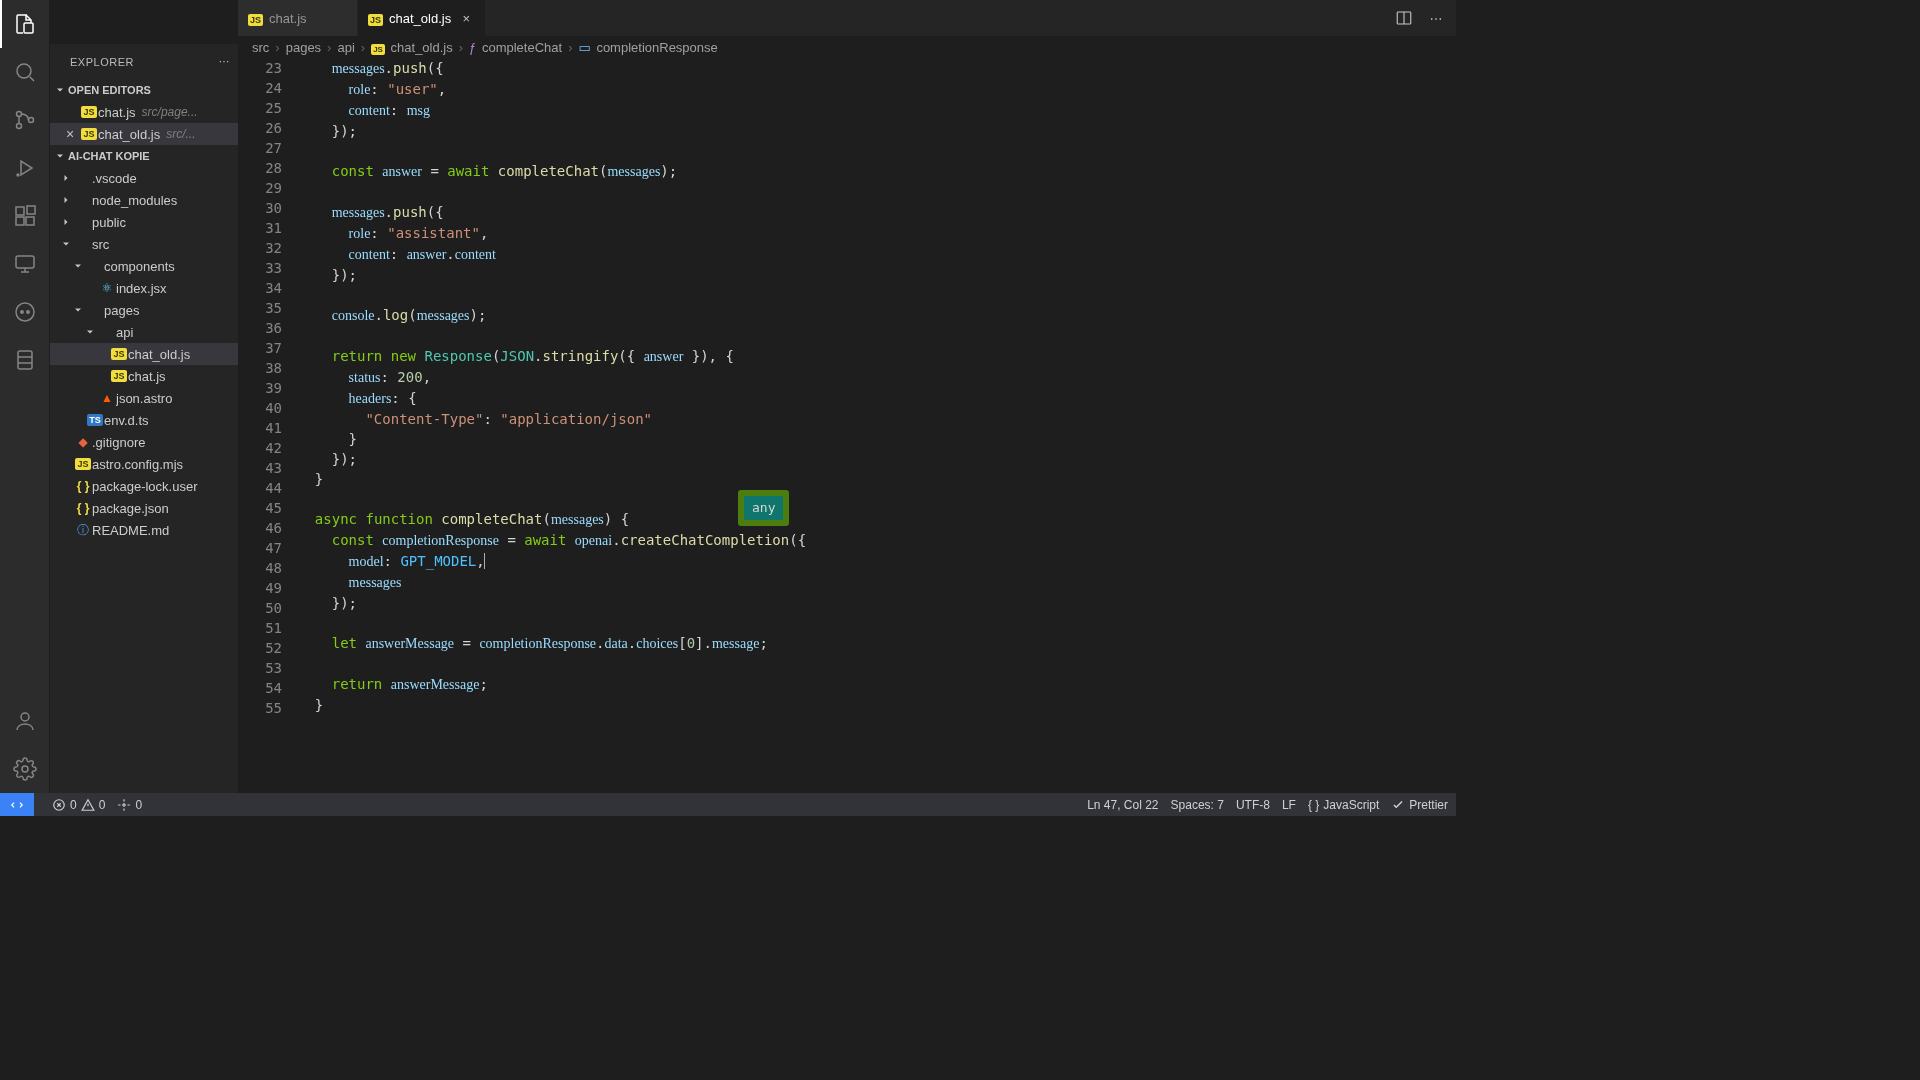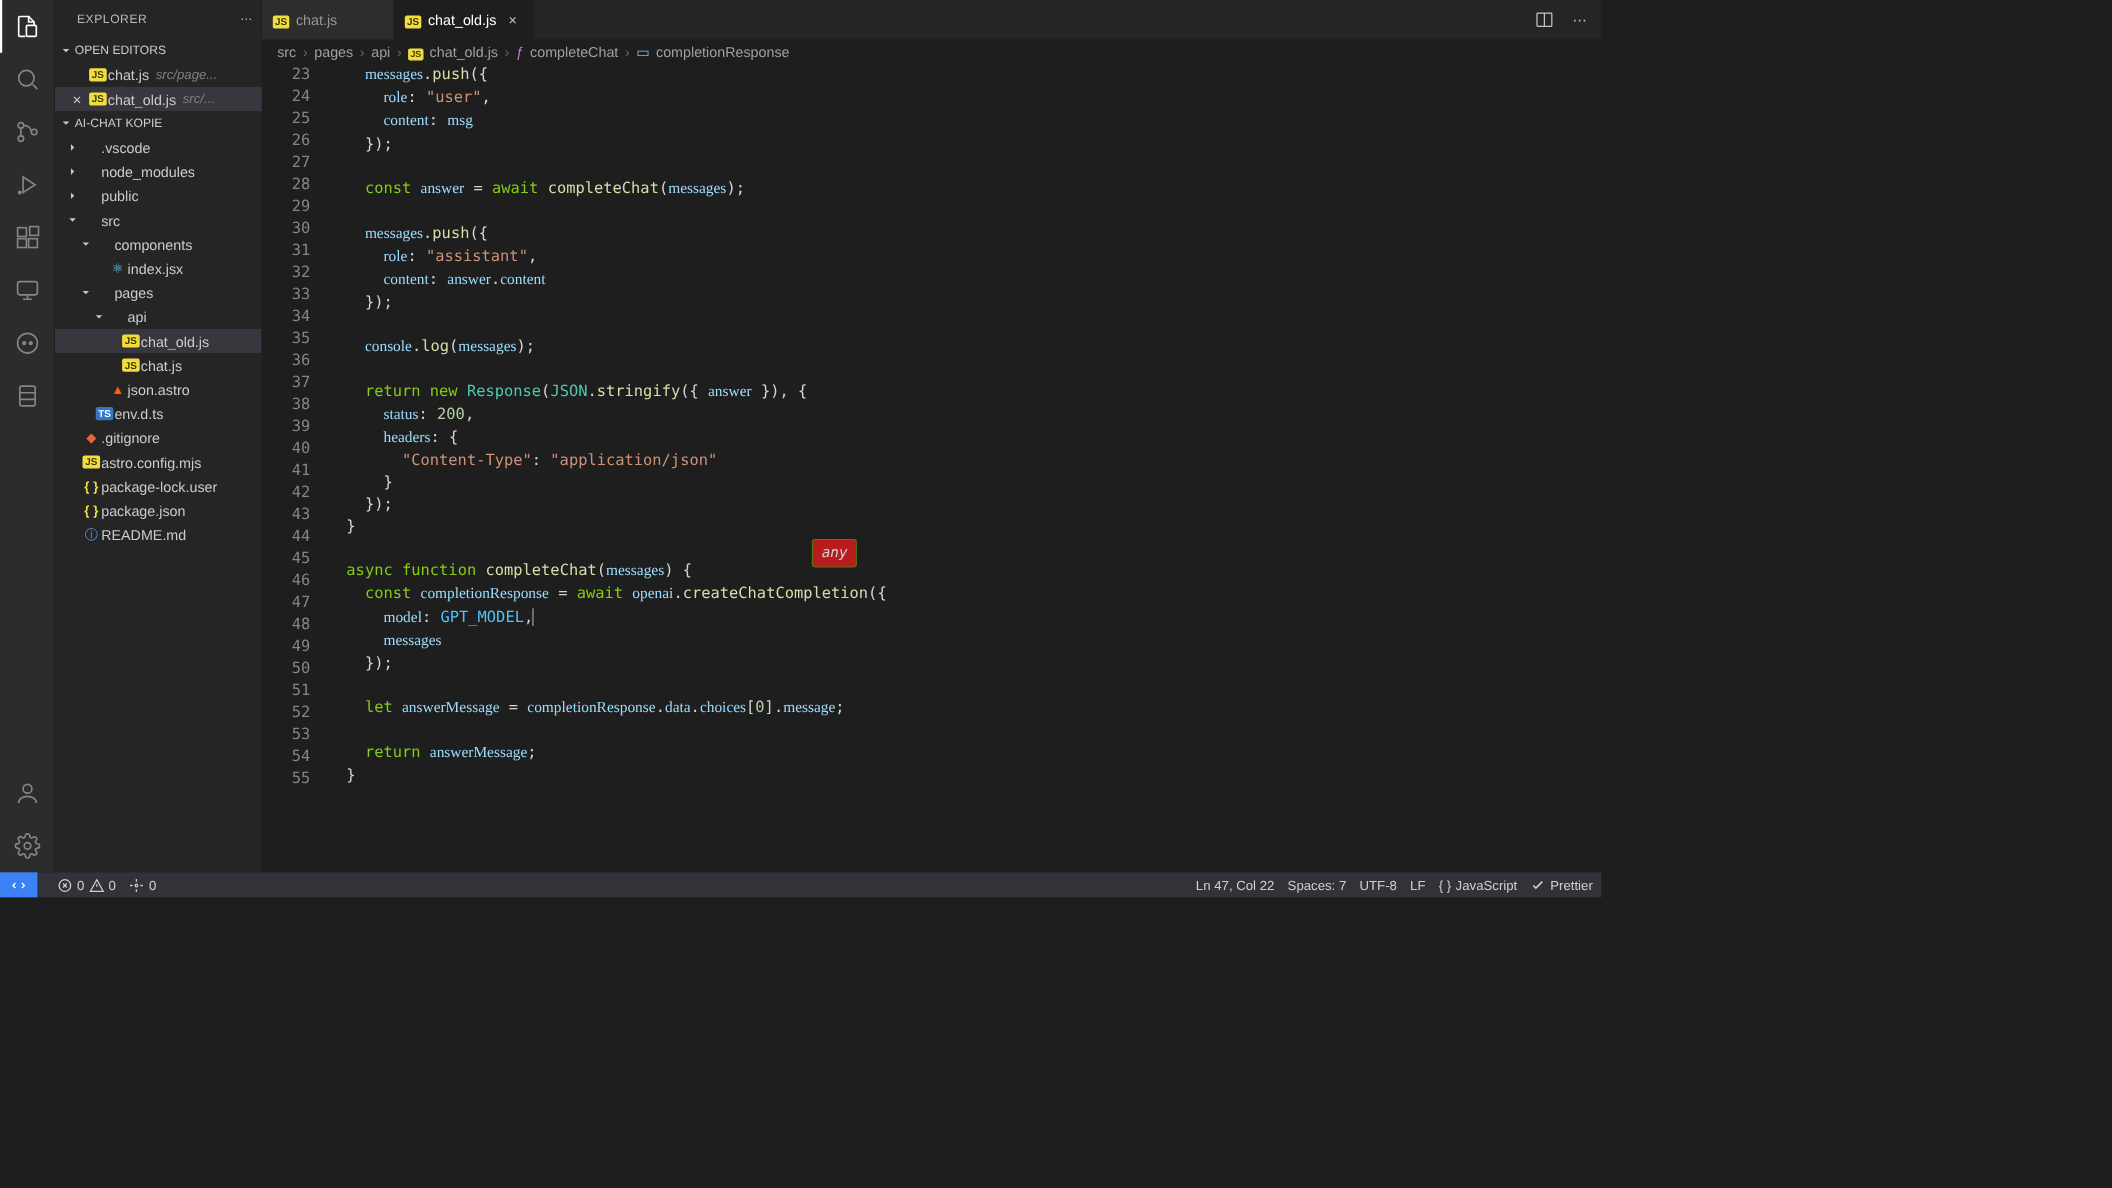--- a/index.html
+++ b/index.html
@@ -30,31 +30,31 @@
     color: #858585; cursor: pointer; position: relative;
   }
   .activity-icon.active { color: #ffffff; }
   .activity-icon.active::before {
     content: ""; position: absolute; left: 0; top: 0; bottom: 0;
     width: 2px; background: #ffffff;
   }
   .activity-icon svg { width: 24px; height: 24px; }
   .sidebar {
     width: 188px; background: #252526;
-    display: flex; flex-direction: column; overflow: hidden;
+    display: flex; flex-direction: column; overflow: hidden; margin-top: 44px;
   }
   .sidebar-header {
     height: 35px; display: flex; align-items: center; justify-content: space-between;
     padding: 0 8px 0 20px; font-size: 11px; color: #bbbbbb;
     text-transform: uppercase; letter-spacing: 0.5px;
   }
   .sidebar-header .icon-dots { color: #bbbbbb; }
   .section-header {
     display: flex; align-items: center; padding: 2px 4px 2px 2px;
-    font-size: 11px; font-weight: 400; color: #cccccc; cursor: pointer;
+    font-size: 11px; font-weight: 700; color: #cccccc; cursor: pointer;
     height: 22px;
   }
   .section-header .chev { width: 16px; display:flex; align-items:center; justify-content:center; }
   .tree { flex: 1; overflow: auto; }
   .tree-item {
     display: flex; align-items: center; height: 22px; padding-right: 6px;
     cursor: pointer; font-size: 13px; color: #cccccc; white-space: nowrap;
   }
   .tree-item.selected { background: #37373d; }
   .tree-item .indent { display:inline-block; }
@@ -96,22 +96,22 @@
   .gutter { width:60px; text-align:right; color:#858585; padding:0 16px 0 0; user-select:none;}
   .code { flex:1; white-space:pre; color:#d4d4d4; position:relative; padding-right:20px;}
   .tok-kw { color:#84cc16; }
   .tok-fn { color:#dcdcaa; }
   .tok-str { color:#ce9178; }
   .tok-var { color:#9cdcfe;font-family:Liberation Serif, serif; }
   .tok-const { color:#4fc1ff; }
   .tok-num { color:#b5cea8; }
   .tok-type { color:#4ec9b0; }
   .hover-hint {
-    position:absolute; background:#b91c1c; border:1px solid #4d7c0f;
-    color:#d4d4d4; font-size:13px; padding:2px 8px; border-radius:3px;font-style:italic;
+    position:absolute; background:#0f766e; border:6px solid #4d7c0f;
+    color:#d4d4d4; font-size:13px; padding:2px 8px; border-radius:3px;
   }
   .cursor-mark { border-left:1px solid #aeafad; margin-left:-1px; animation: blink 1s steps(1) infinite; }
   @keyframes blink { 50% { border-color: transparent; } }
   .minimap { width:14px; background:#1e1e1e; }
   .status-bar {
     height:23px; background:#313339; color:#d0d0d0;
     display:flex; align-items:center; font-size:12px; padding:0 8px;
     justify-content:space-between;
   }
   .status-left, .status-right { display:flex; align-items:center; gap:12px;}

